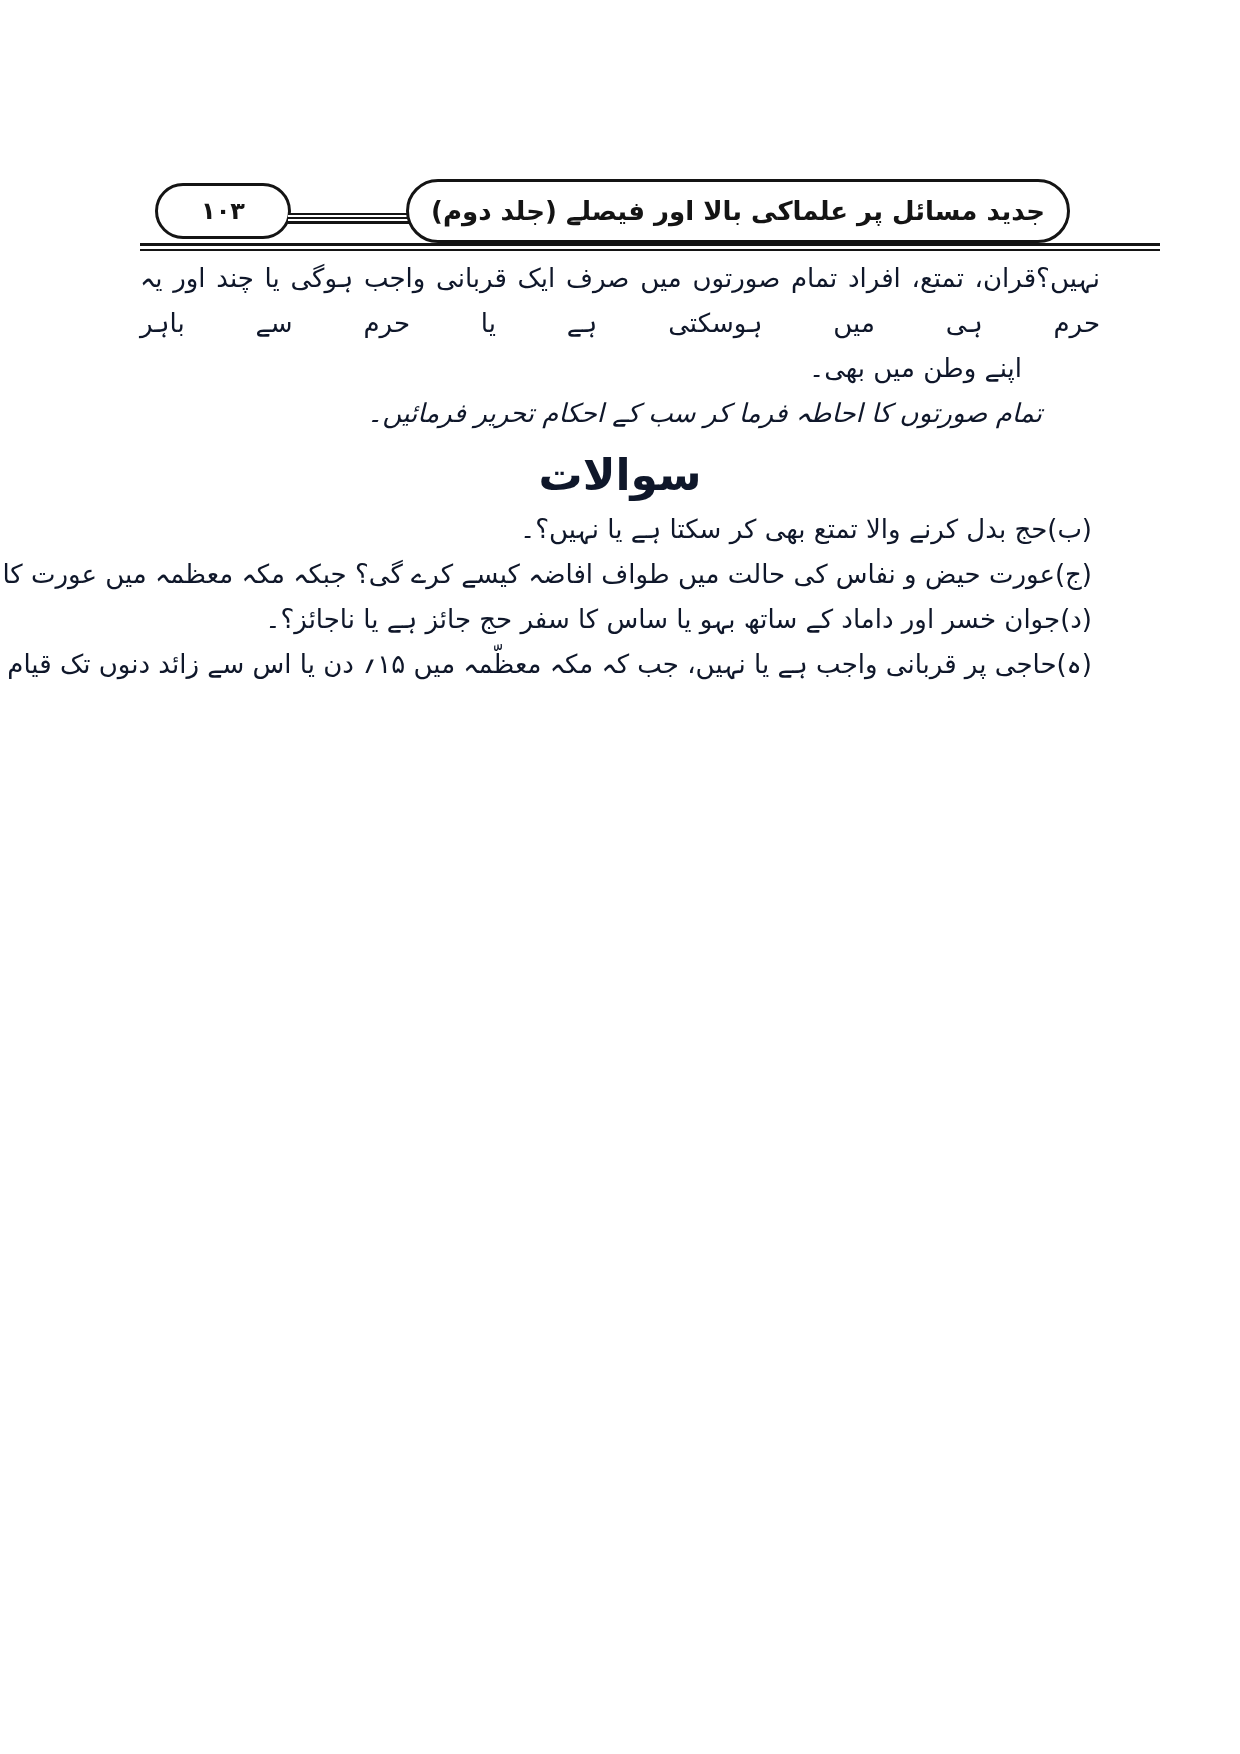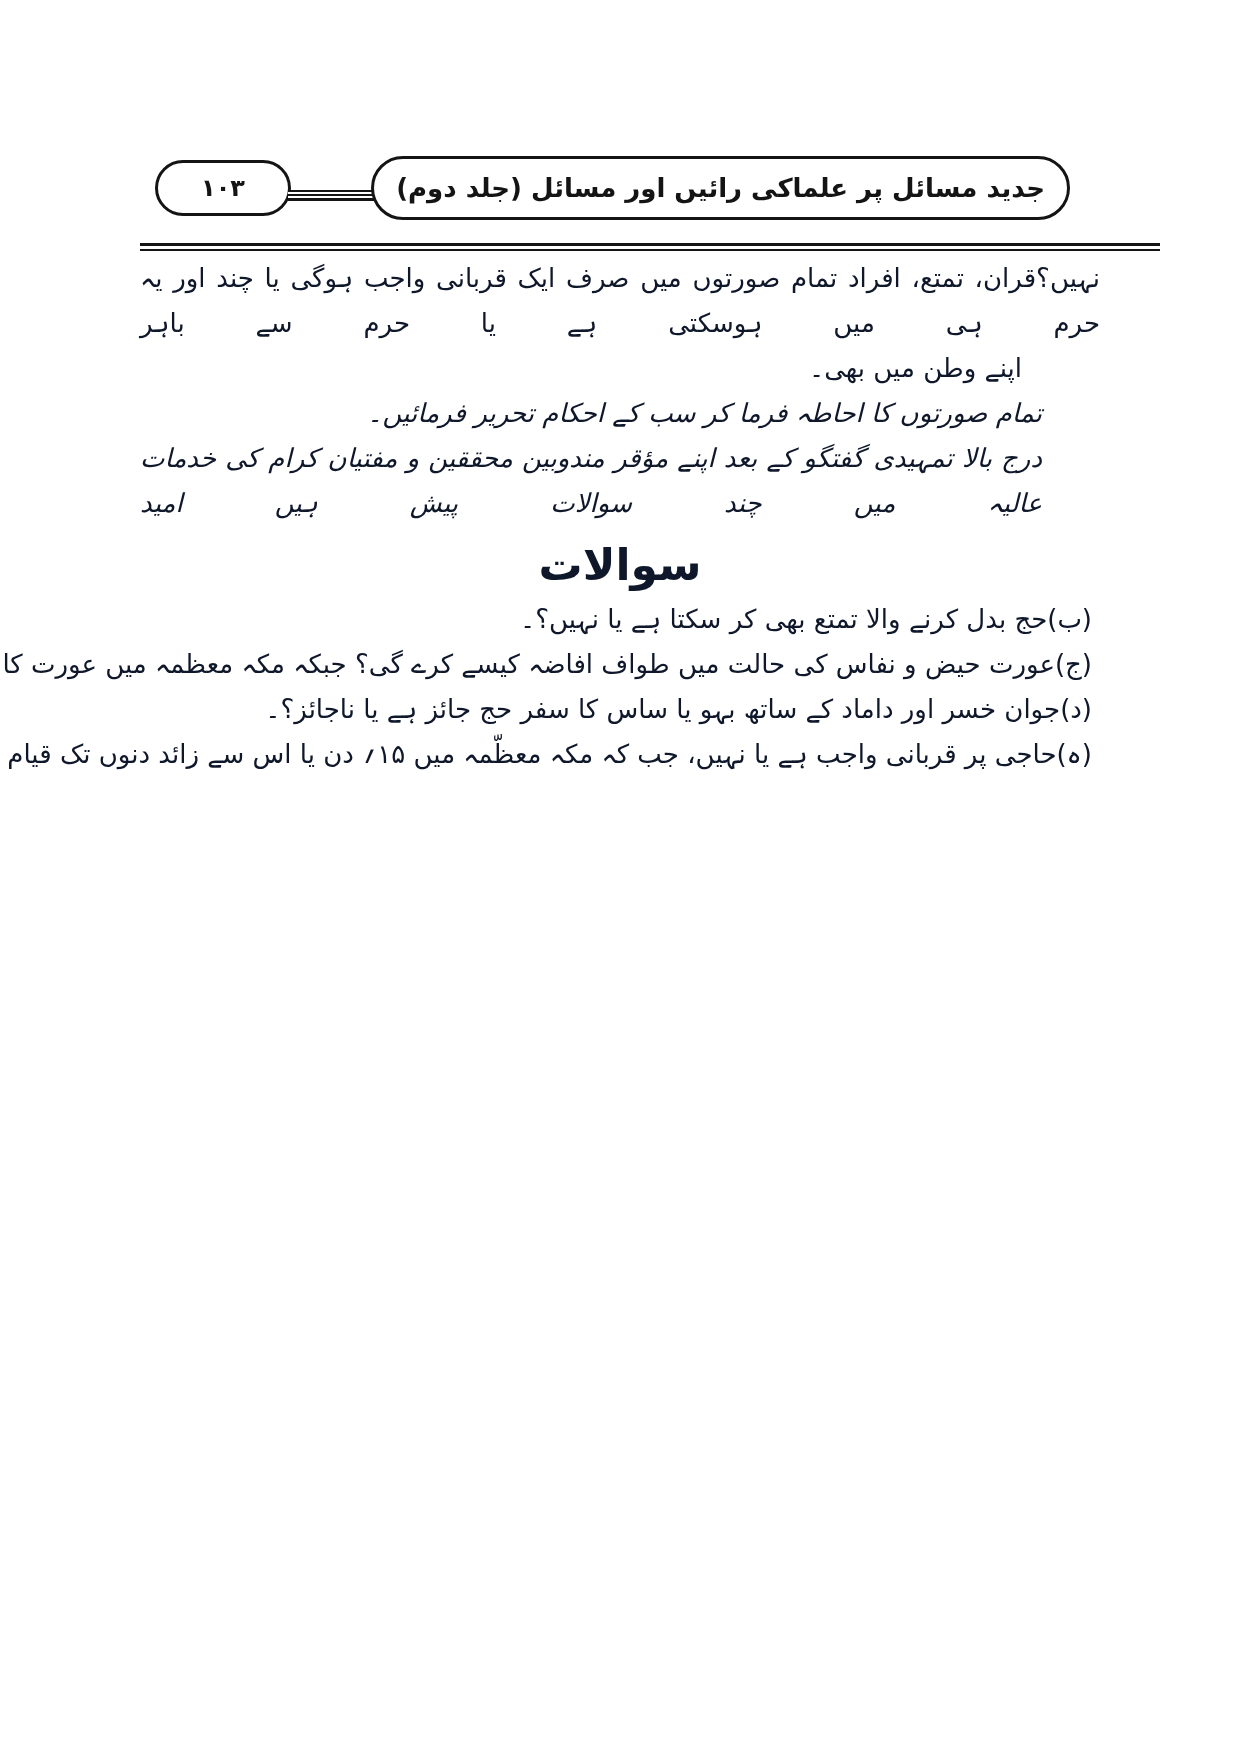--- a/index.html
+++ b/index.html
@@ -17,21 +17,21 @@
   }
   .page {
     position: absolute;
     inset: 0;
     background: #ffffff;
   }
 
   
   .header-row {
     position: absolute;
-    top: 166px;
+    top: 189px;
     left: 155px;
     width: 915px;
     height: 44px;
     display: flex;
     flex-direction: row;       
     direction: ltr;
     align-items: center;
   }
   .pagenum-capsule {
     width: 130px;
@@ -122,34 +122,33 @@
   .q-label { font-weight: normal; }
 </style>
 </head>
 <body>
 
 <div class="page">
 
   <div class="header-row">
     <div class="pagenum-capsule">۱۰۳</div>
     <div class="header-connector"></div>
-    <div class="title-capsule">جدید مسائل پر علماکی رائیں اور مسائل (جلد دوم)</div>
+    <div class="title-capsule">جدید مسائل پر علماکی بالا اور فیصلے (جلد دوم)</div>
   </div>
 
   <div class="top-rule"></div>
 
   <div class="body-text">
 
     <p class="line justify">نہیں؟قران، تمتع، افراد تمام صورتوں میں صرف ایک قربانی واجب ہوگی یا چند اور یہ حرم ہی میں ہوسکتی ہے یا حرم سے باہر</p>
 
     <p class="line indent-md">اپنے وطن میں بھی۔</p>
 
     <p class="line indent-sm">تمام صورتوں کا احاطہ فرما کر سب کے احکام تحریر فرمائیں۔</p>
 
-    <p class="line justify indent-sm">درج بالا تمہیدی گفتگو کے بعد اپنے مؤقر مندوبین محققین و مفتیان کرام کی خدمات عالیہ میں چند سوالات پیش ہیں امید</p>
 
 
     <h2 class="questions-heading">سوالات</h2>
 
 
     <p class="question-line">
       <span class="q-label">(ب)</span><span>حج بدل کرنے والا تمتع بھی کر سکتا ہے یا نہیں؟۔</span>
     </p>
 
     <p class="question-line">

